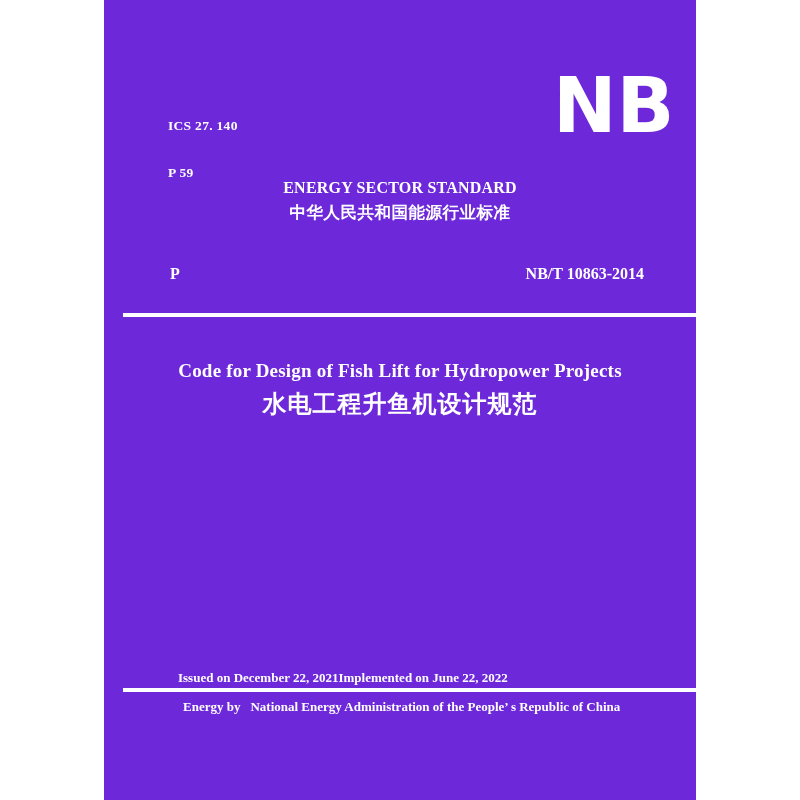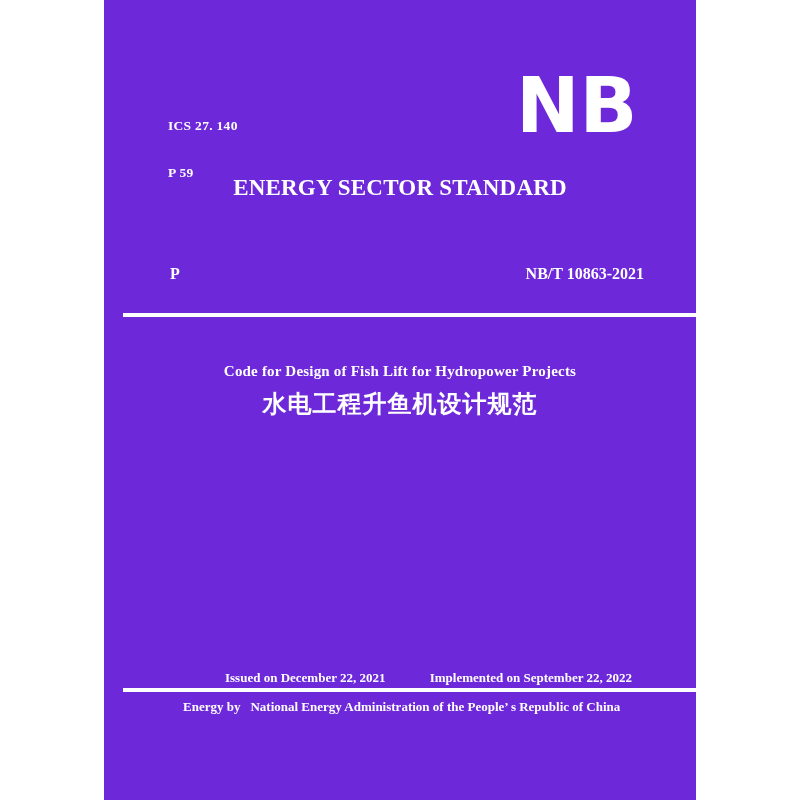--- a/index.html
+++ b/index.html
@@ -21,34 +21,34 @@
   .ics-block {
     position: absolute;
     left: 64px; top: 87px;
     font-size: 13.5px; font-weight: bold;
     line-height: 15.5px;
     letter-spacing: 0.3px;
     white-space: pre;
   }
   .nb-logo {
     position: absolute;
-    left: 412px; top: 68px;
+    left: 449px; top: 68px;
     font-family: "DejaVu Sans", "Liberation Sans", sans-serif;
     font-weight: bold;
     font-size: 76px; line-height: 76px;
     letter-spacing: 0px;
   }
   .std-header {
     position: absolute;
     left: 0; top: 175px; width: 100%;
     text-align: center;
     font-weight: bold;
   }
   .std-header .en {
-    font-size: 23px;
+    font-size: 16px;
     line-height: 25px;
     letter-spacing: 0.2px;
   }
   .std-header .cn {
     font-size: 16.5px;
     line-height: 25px;
     letter-spacing: 0.5px;
   }
   .class-row {
     position: absolute;
@@ -66,38 +66,36 @@
   }
   .rule-top { top: 313px; }
   .rule-bottom { top: 688px; }
   .title-block {
     position: absolute;
     left: 0; top: 356px; width: 100%;
     text-align: center;
     font-weight: bold;
   }
   .title-block .title-en {
-    font-size: 15px;
+    font-size: 19px;
     line-height: 30px;
     letter-spacing: 0.2px;
   }
   .title-block .title-cn {
     font-size: 24px;
     line-height: 36px;
     letter-spacing: 1px;
   }
   .footer-dates {
     position: absolute;
     left: 74px; right: 64px; top: 669px;
     display: flex;
-    justify-content: space-between;
     align-items: baseline;
     font-size: 13px; font-weight: bold;
     line-height: 18px;
-    margin-left: 47px;
   }
   .footer-issuer {
     position: absolute;
     left: 79px; top: 698px; right: 8px;
     font-size: 13px; font-weight: bold;
     line-height: 18px;
     white-space: nowrap;
   }
   .footer-issuer .issuer-value { margin-left: 10px; }
 </style>
@@ -108,37 +106,38 @@
 
   <div class="ics-block">
     <div>ICS 27. 140</div>
     <div>P 59</div>
   </div>
 
   <div class="nb-logo">NB</div>
 
   <div class="std-header">
     <div class="en">ENERGY SECTOR STANDARD</div>
+    <div class="cn">中华人民共和国能源行业标准</div>
   </div>
 
   <div class="class-row">
     <span>P</span>
-    <span>NB/T 10863-2021</span>
+    <span>NB/T 10863-2014</span>
   </div>
 
   <div class="rule rule-top"></div>
 
   <div class="title-block">
     <div class="title-en">Code for Design of Fish Lift for Hydropower Projects</div>
     <div class="title-cn">水电工程升鱼机设计规范</div>
   </div>
 
   <div class="footer-dates">
     <span>Issued on December 22, 2021</span>
-    <span>Implemented on September 22, 2022</span>
+    <span>Implemented on June 22, 2022</span>
   </div>
 
   <div class="rule rule-bottom"></div>
 
   <div class="footer-issuer">
     <span>Energy by</span><span class="issuer-value">National Energy Administration of the People’ s Republic of China</span>
   </div>
 
 </div>
 

